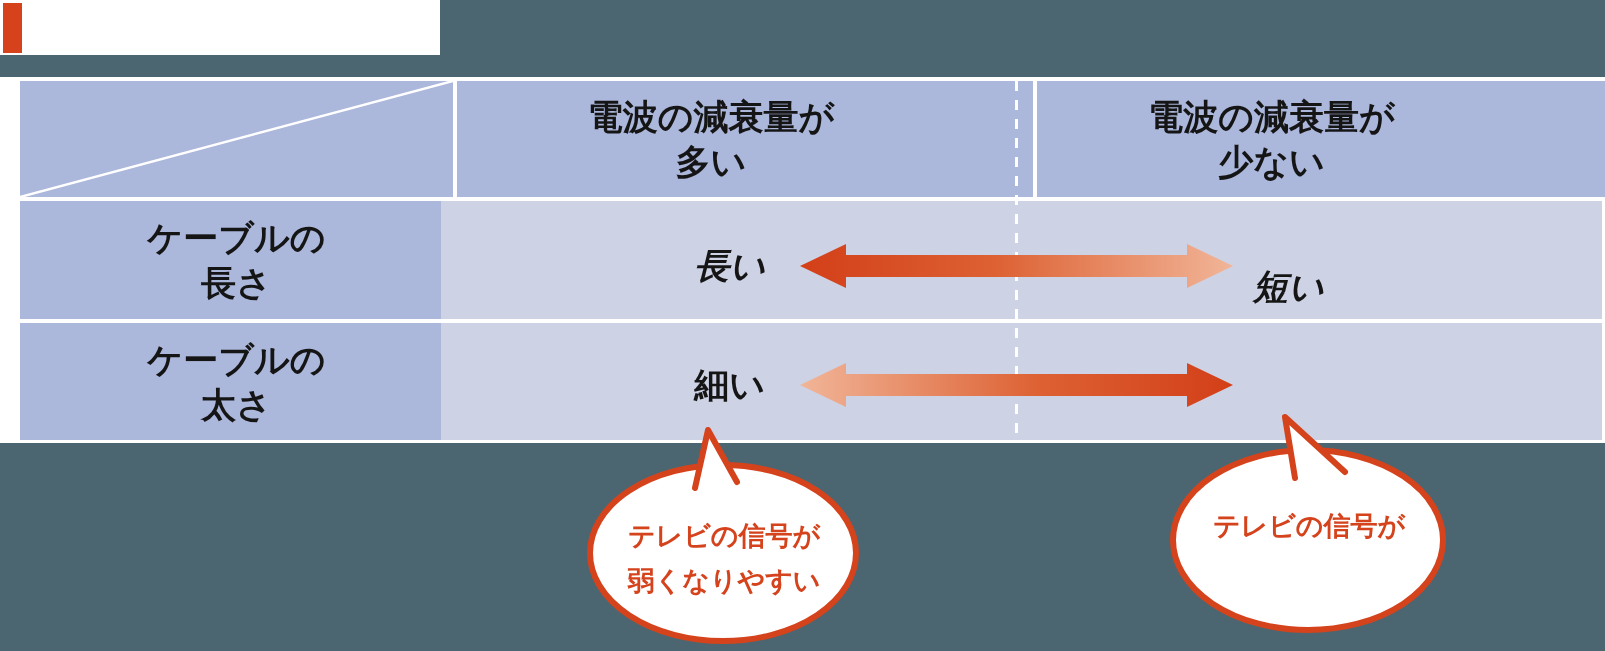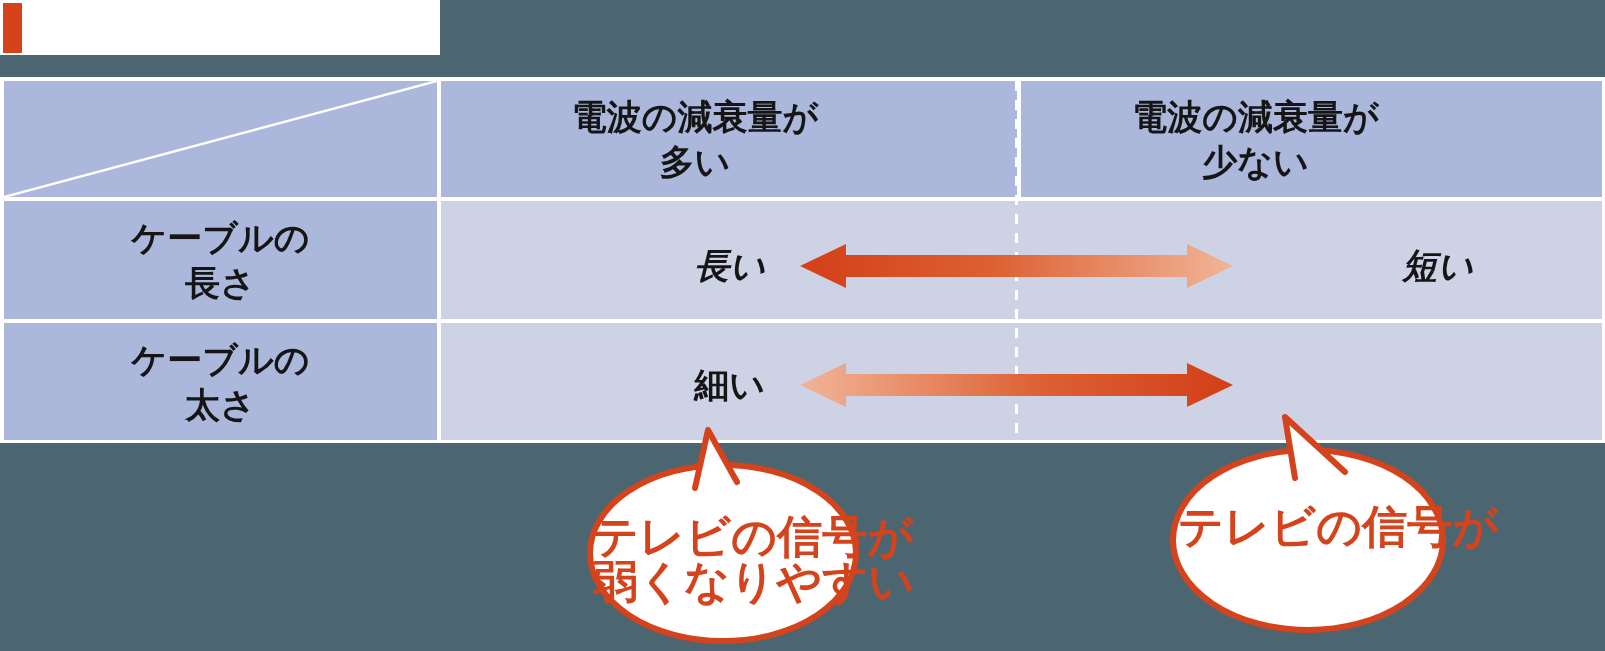--- a/index.html
+++ b/index.html
@@ -10,47 +10,47 @@
     font-weight:bold;color:var(--text-black,#151515);
   }
   .abs{position:absolute;}
   
   .banner{left:0;top:0;width:1605px;height:77px;background:var(--banner-teal,#4b6670);}
   .title-notch{left:0;top:0;width:440px;height:55px;background:#ffffff;}
   .accent-bar{left:3px;top:3px;width:19px;height:50px;background:var(--accent-red,#d5421c);}
   .page-title{left:36px;top:0;height:55px;line-height:55px;font-size:43px;letter-spacing:1px;color:#171717;white-space:nowrap;}
   
   .cell{display:flex;flex-direction:column;align-items:center;justify-content:center;
-        font-size:35px;line-height:45px;text-align:center;}
+        font-size:35px;line-height:45px;text-align:center;margin-left:16px;}
   .blue{background:var(--header-blue,#abb7db);}
   .lav{background:var(--cell-lavender,#cdd2e4);}
   .corner{left:4px;top:81px;width:433px;height:116px;}
   .hcol1{left:441px;top:81px;width:576px;height:116px;padding-right:68px;box-sizing:border-box;}
   .hcol2{left:1021px;top:81px;width:581px;height:116px;padding-right:112px;box-sizing:border-box;}
   .rlabel1{left:4px;top:201px;width:433px;height:118px;}
   .rcell1{left:441px;top:201px;width:1161px;height:118px;}
   .rlabel2{left:4px;top:323px;width:433px;height:117px;}
   .rcell2{left:441px;top:323px;width:1161px;height:117px;}
   .divider{
     left:1015px;top:81px;width:3px;height:359px;z-index:2;
     background:repeating-linear-gradient(to bottom,var(--divider-white,#ffffff) 0 10px,transparent 10px 19px);
   }
   .arrow{z-index:3;}
   .arrow1{left:800px;top:244px;}
   .arrow2{left:800px;top:363px;}
   .val{z-index:4;font-size:35px;line-height:44px;white-space:nowrap;}
   .val-left{width:200px;text-align:right;left:565px;}
-  .val-right{width:220px;text-align:right;left:1253px;}
+  .val-right{width:220px;text-align:left;left:1253px;margin-top:21px;}
   .vrow1{top:244px;font-style:italic;}
   .vrow2{top:363px;}
   
   .bottom-teal{left:0;top:443px;width:1605px;height:208px;background:var(--banner-teal,#4b6670);}
   .bubble-svg{z-index:5;}
   .bubble-text{
-    z-index:6;width:262px;text-align:center;font-size:45px;line-height:45px;
+    z-index:6;width:262px;text-align:center;font-size:27px;line-height:45px;
     color:var(--callout-red,#d5431d);white-space:nowrap;
   }
 </style>
 </head>
 <body>
 
 <div class="stage">
 
   <div class="abs banner"></div>
   <div class="abs title-notch"></div>

